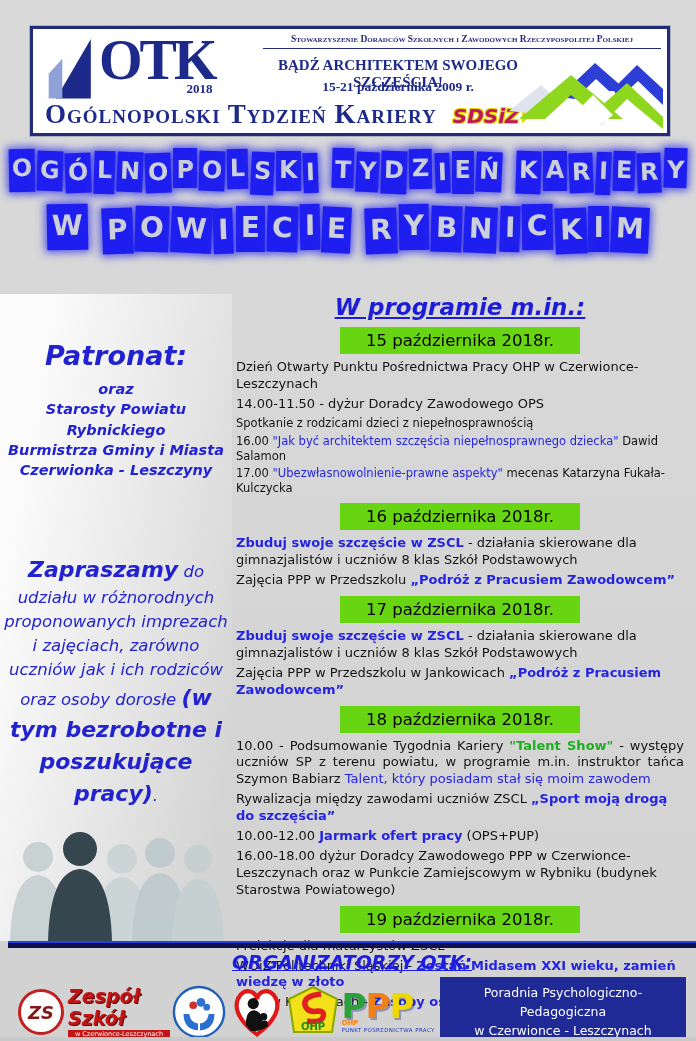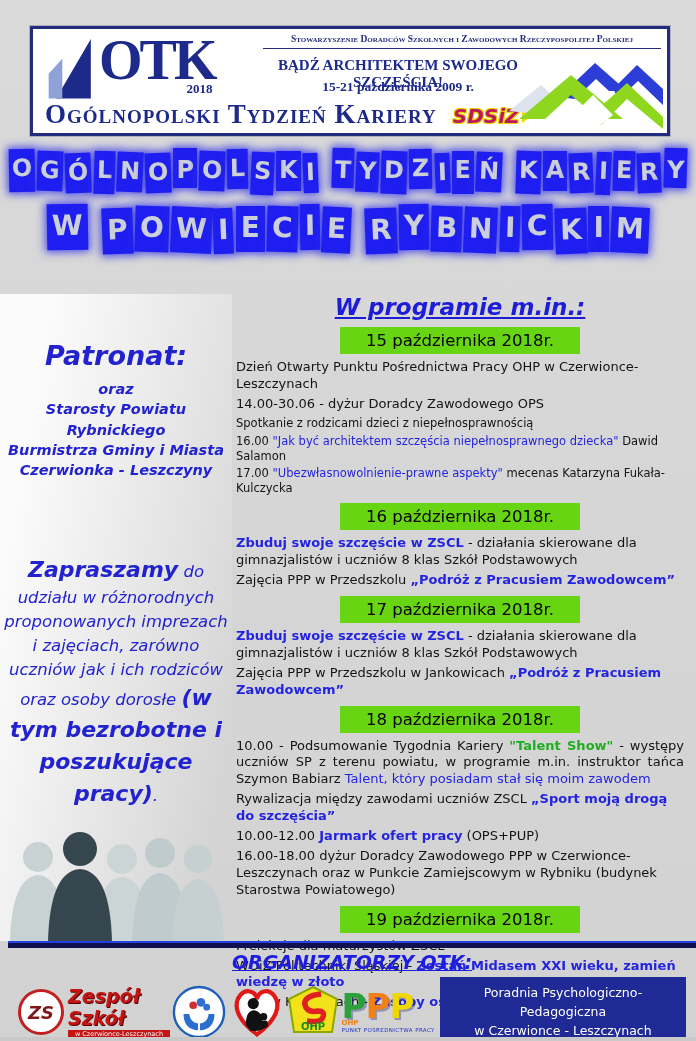--- a/index.html
+++ b/index.html
@@ -166,21 +166,21 @@
           </g>
       </svg>
     </aside>
 
     <section class="program">
       <h2 class="prog-heading">W programie m.in.:</h2>
 
       <div class="day">
         <div class="datebox-wrap"><span class="datebox">15 października 2018r.</span></div>
         <p class="ln"><span class="seg seg-black">Dzień Otwarty Punktu Pośrednictwa Pracy OHP w Czerwionce-Leszczynach</span></p>
-        <p class="ln"><span class="seg seg-black">14.00-30.06 - dyżur Doradcy Zawodowego OPS</span></p>
+        <p class="ln"><span class="seg seg-black">14.00-11.50 - dyżur Doradcy Zawodowego OPS</span></p>
         <p class="ln ln-sm"><span class="seg seg-black">Spotkanie z rodzicami dzieci z niepełnosprawnością</span></p>
         <p class="ln ln-sm"><span class="seg seg-black">16.00 </span><span class="seg seg-blue">"Jak być architektem szczęścia niepełnosprawnego dziecka"</span><span class="seg seg-black"> Dawid Salamon</span></p>
         <p class="ln ln-sm"><span class="seg seg-black">17.00 </span><span class="seg seg-blue">"Ubezwłasnowolnienie-prawne aspekty"</span><span class="seg seg-black"> mecenas Katarzyna Fukała-Kulczycka</span></p>
       </div>
 
       <div class="day">
         <div class="datebox-wrap"><span class="datebox">16 października 2018r.</span></div>
         <p class="ln"><span class="seg seg-bluebold">Zbuduj swoje szczęście w ZSCL</span><span class="seg seg-black"> - działania skierowane dla gimnazjalistów i uczniów 8 klas Szkół Podstawowych</span></p>
         <p class="ln"><span class="seg seg-black">Zajęcia PPP w Przedszkolu </span><span class="seg seg-bluebold">„Podróż z Pracusiem Zawodowcem”</span></p>
       </div>

